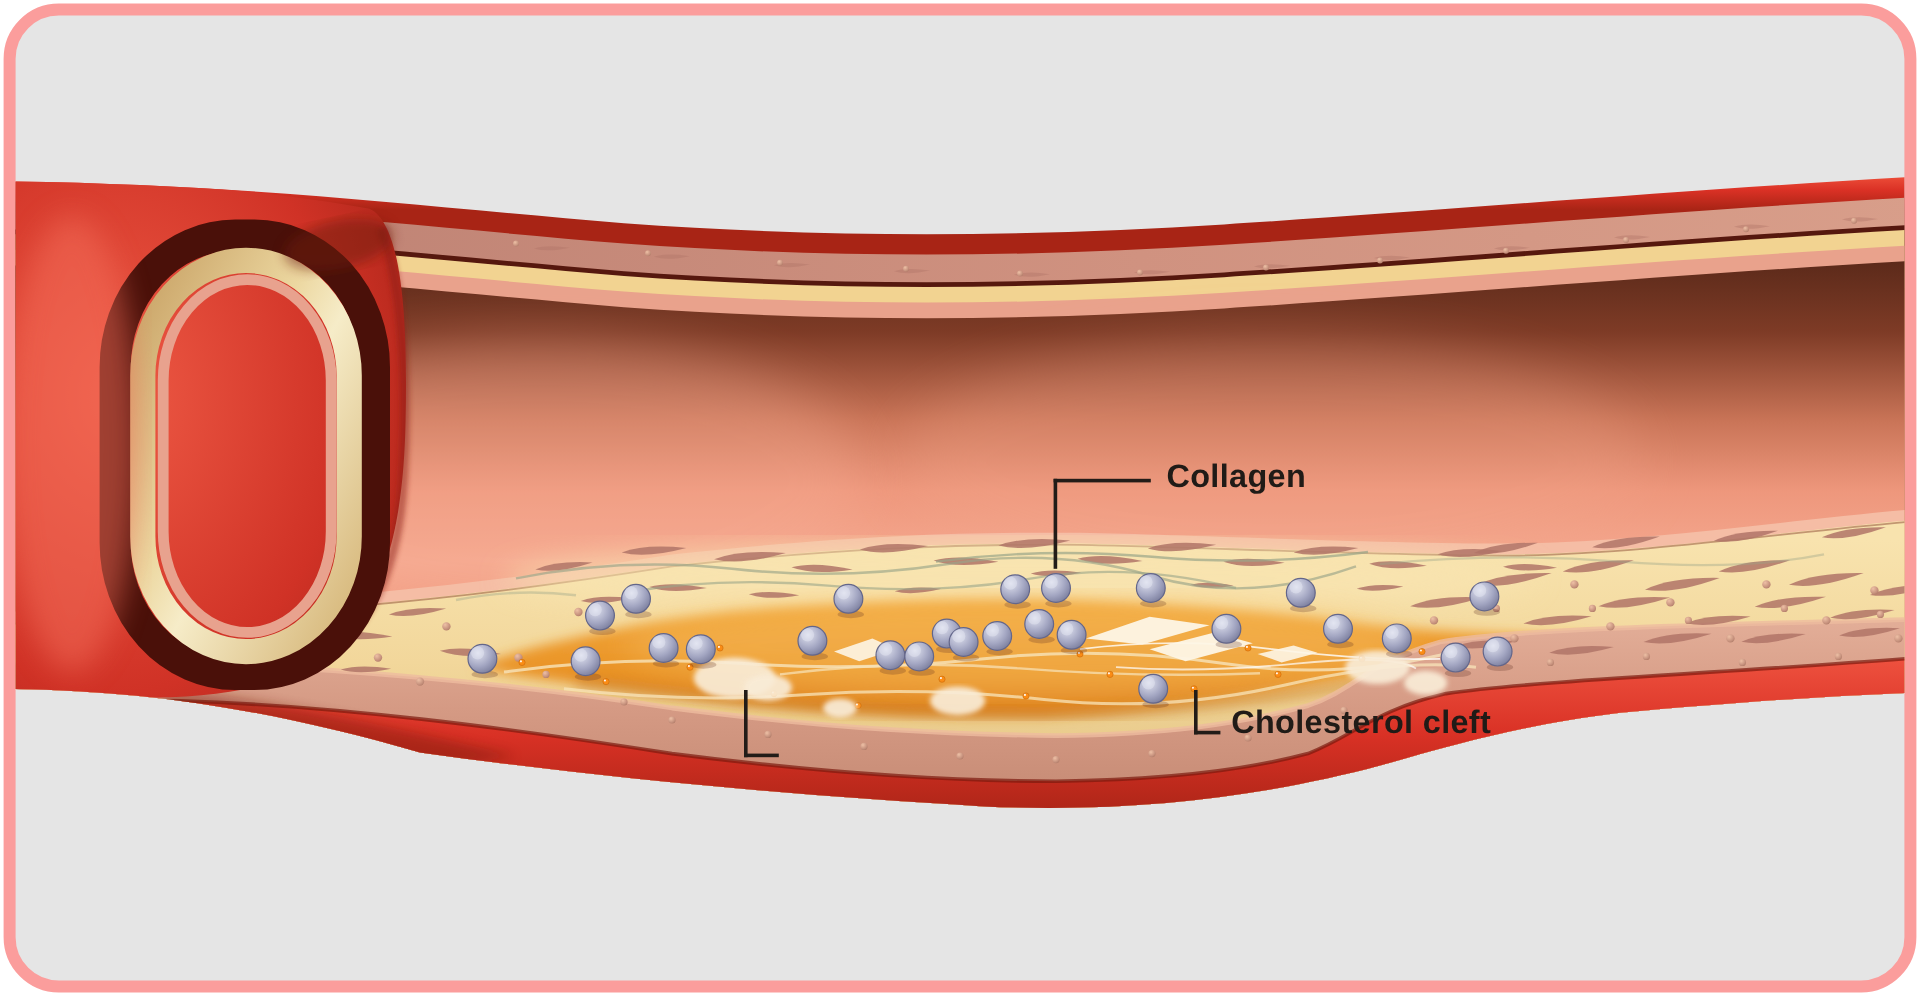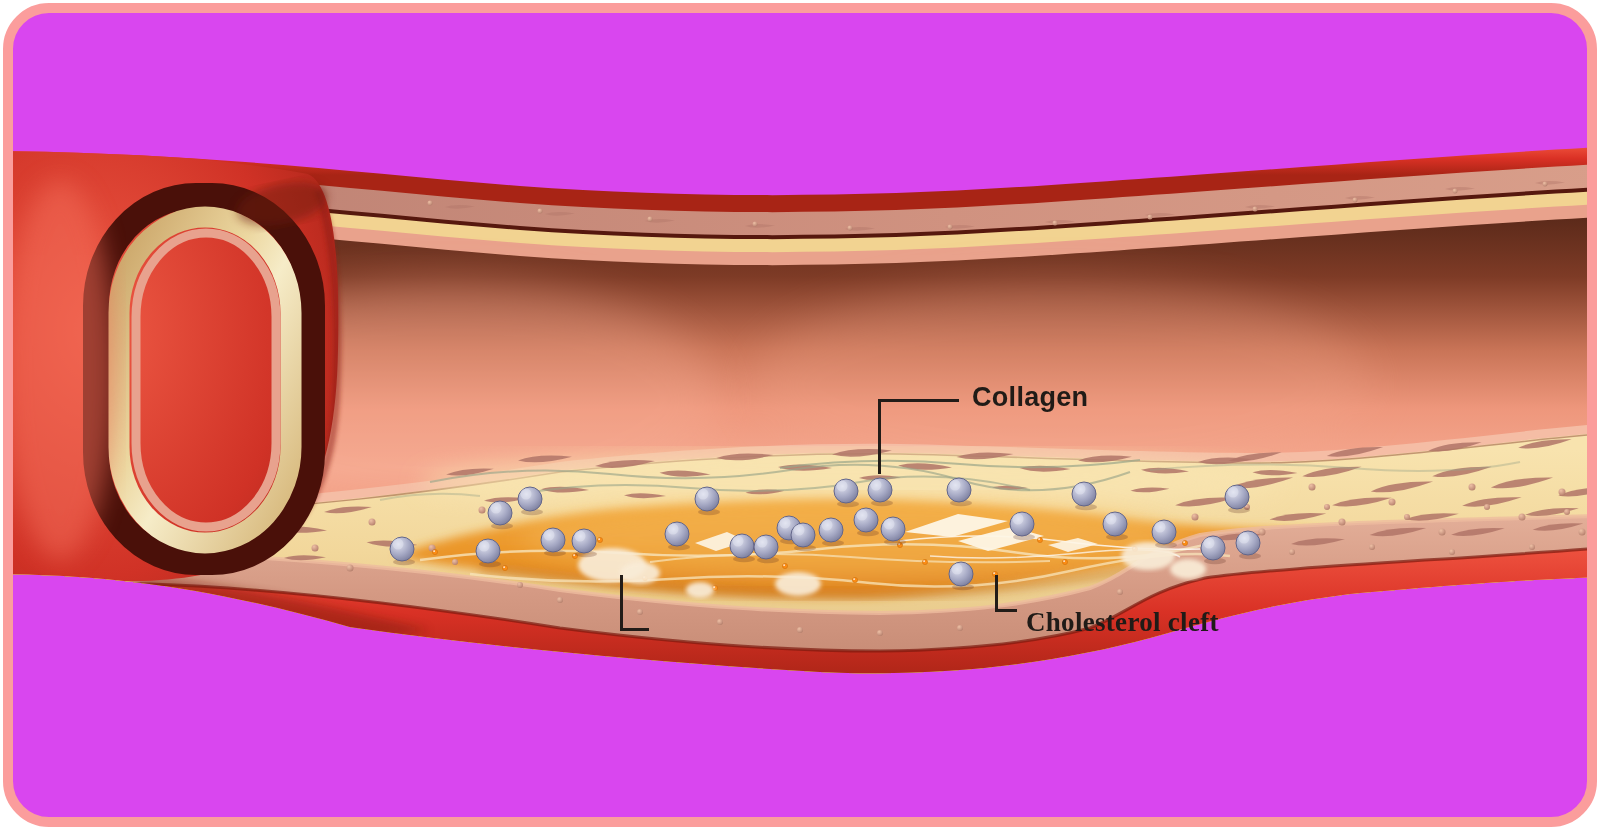--- a/index.html
+++ b/index.html
@@ -2,35 +2,35 @@
 <html><head>
 <meta charset="utf-8">
 <style>
   html,body{margin:0;padding:0;}
   body{
     width:1600px;height:830px;position:relative;background:#ffffff;
     font-family:"Liberation Sans", sans-serif;overflow:hidden;
   }
   .frame{
     position:absolute;inset:3px;border:10px solid #fb9d9c;border-radius:46px;
-    background:#d946ef;overflow:hidden;box-sizing:border-box;
+    background:#e5e5e5;overflow:hidden;box-sizing:border-box;
   }
   .canvas{position:absolute;left:-13px;top:-13px;width:1600px;height:830px;}
   .canvas svg{position:absolute;left:0;top:0;}
   .lbl{
     position:absolute;color:#201b17;font-size:27px;font-weight:700;
     letter-spacing:.3px;white-space:nowrap;line-height:1.1;
   }
   .leader{position:absolute;border-color:#221c18;border-style:solid;border-width:0;}
   #leader-collagen{left:878px;top:399px;width:78px;height:72px;border-left-width:3px;border-top-width:3px;}
   #label-collagen{left:972px;top:383px;}
   #leader-calcified{left:620px;top:575px;width:26px;height:53px;border-left-width:3px;border-bottom-width:3px;}
   #label-calcified{left:656px;top:601px;}
   #leader-cholesterol{left:995px;top:575px;width:19px;height:34px;border-left-width:3px;border-bottom-width:3px;}
-  #label-cholesterol{left:1026px;top:608px;font-family:Liberation Serif, serif;}
+  #label-cholesterol{left:1026px;top:588px;}
 </style>
 </head>
 <body>
 
 <div class="frame">
   <div class="canvas">
 
     <svg width="1600" height="830" viewBox="0 0 1600 830" aria-hidden="true">
       <defs>
         <clipPath id="artClip">

